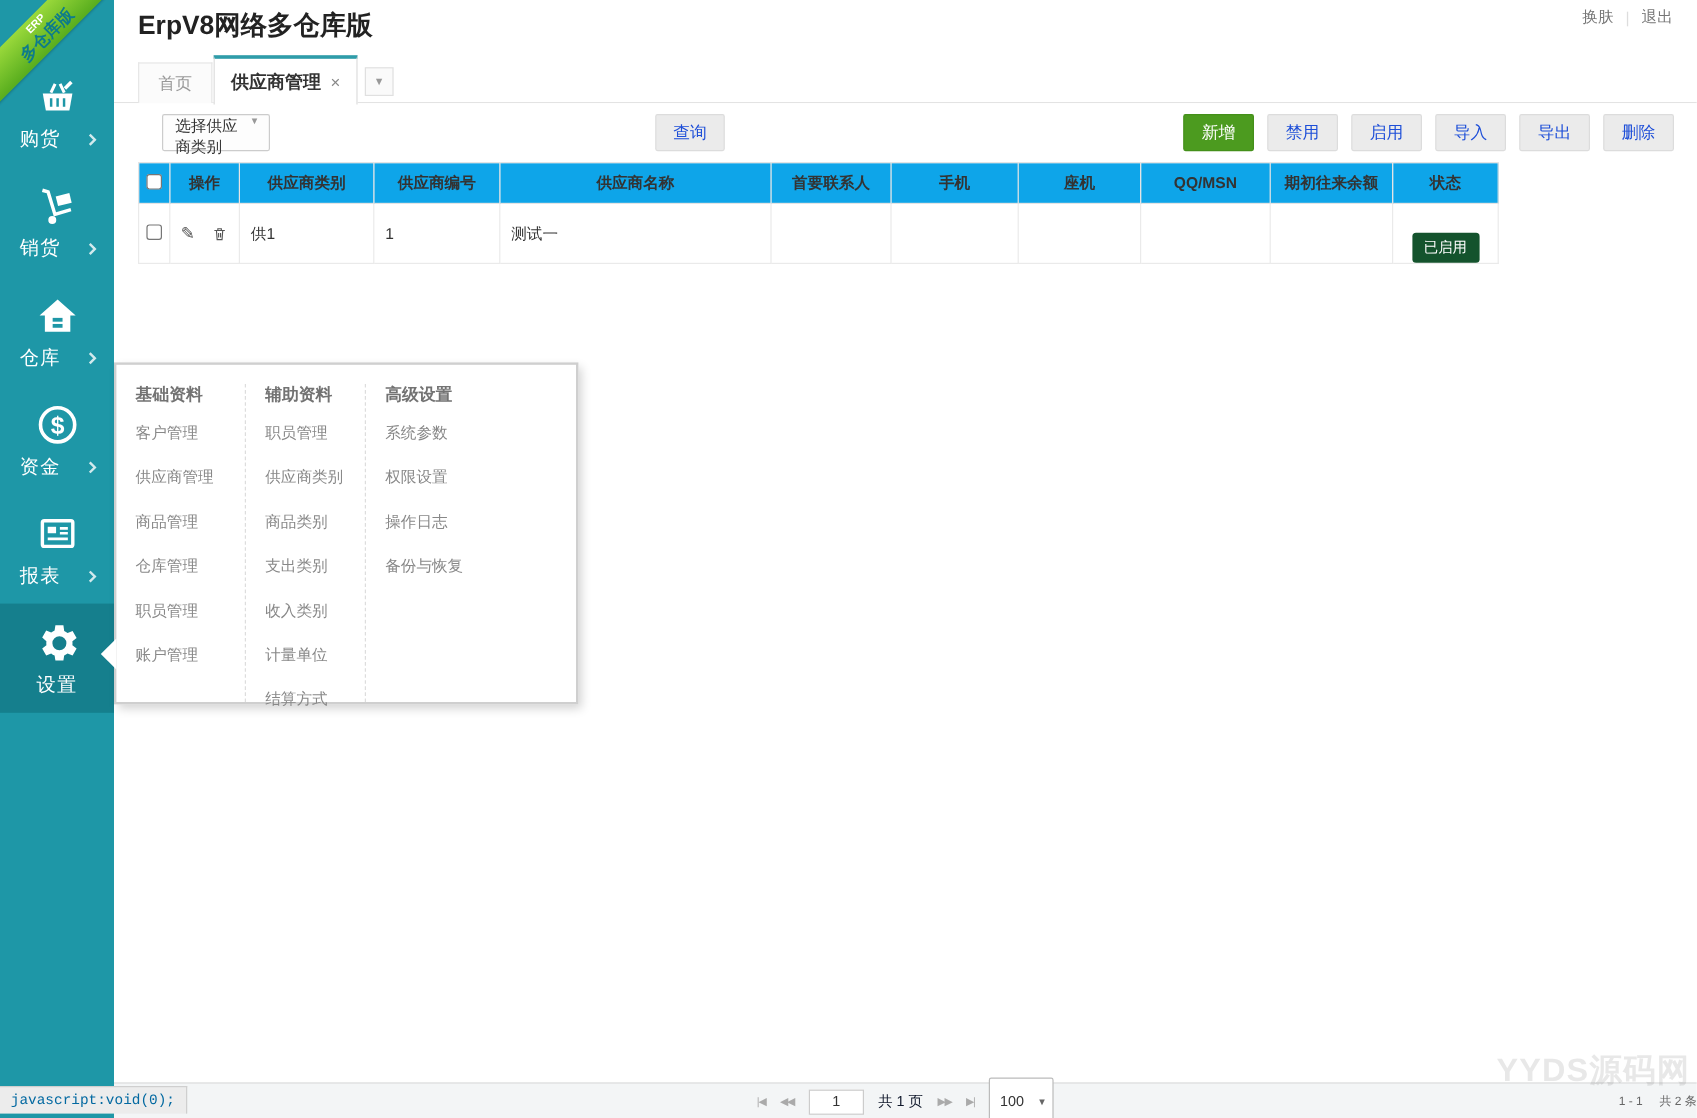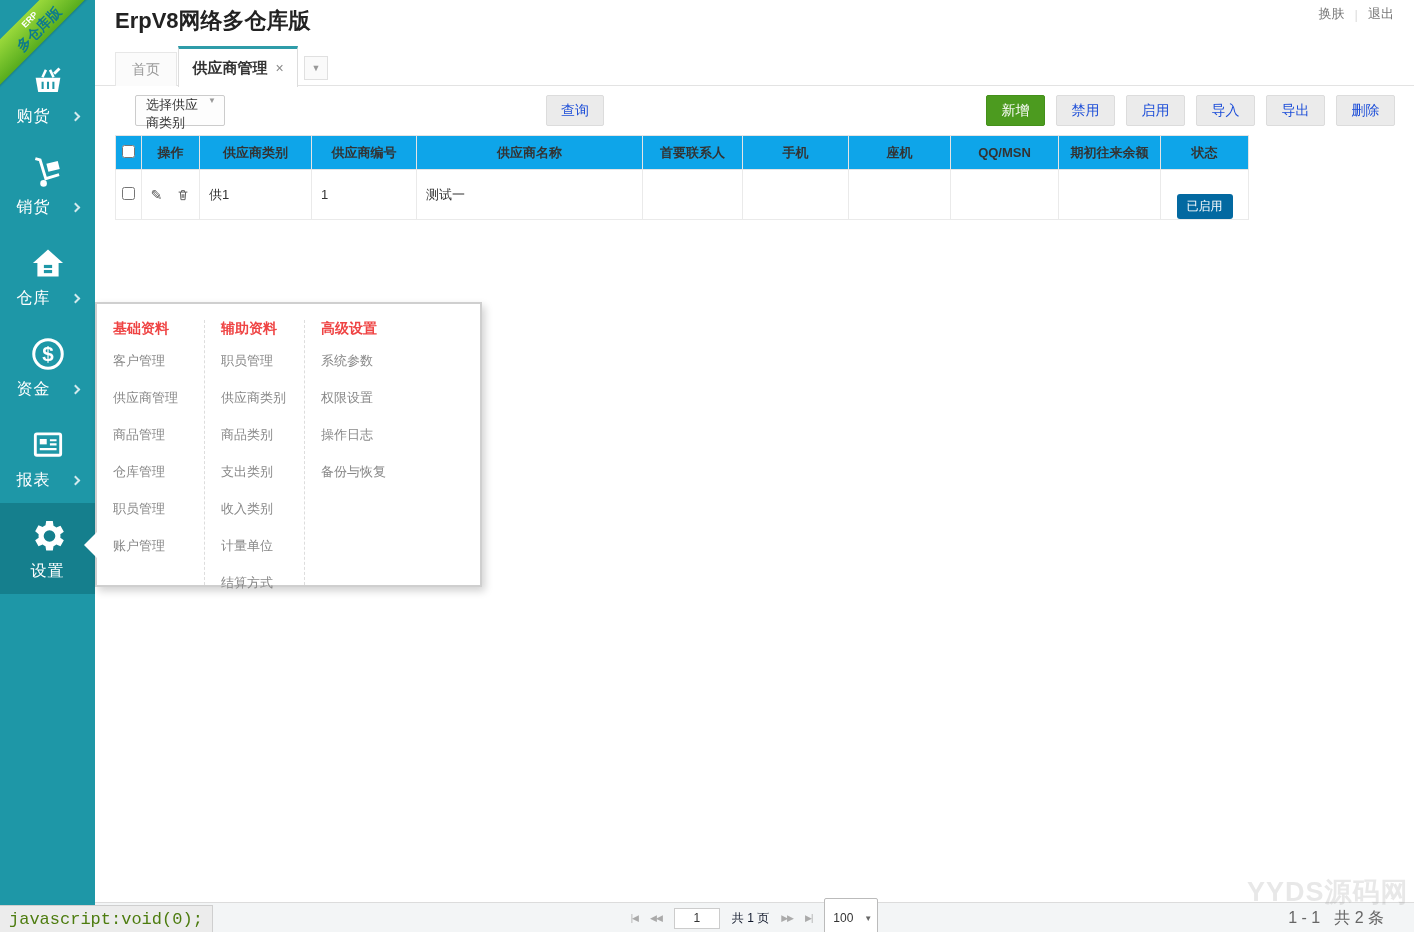--- a/index.html
+++ b/index.html
@@ -45,44 +45,44 @@
   .tb-right .btn { width:59px; position:absolute; top:0; }
   
   .grid { position:absolute; left:115px; top:135px; width:1133px; border-collapse:collapse; table-layout:fixed; background:#fff; }
   .grid th { height:34px; font-size:13px; font-weight:bold; color:#333; border:1px solid #e4e4e4; background:#0ea5e9; text-align:center; }
   .grid td { height:39px; font-size:13px; color:#333; border:1px solid #eaeaea; }
   .cell-left { text-align:left; padding-left:9px; }
   .cell-center { text-align:center; }
   .op-icons { display:flex; align-items:center; justify-content:center; gap:14px; }
   .edit-glyph { font-size:14px; color:#555; cursor:pointer; }
   .icon-btn { cursor:pointer; display:inline-flex; }
-  .badge { display:inline-block; background:#0369a1; color:#fff; font-size:12px; padding:4px 10px; border-radius:3px;margin-top:24px; }
+  .badge { display:inline-block; background:#14532d; color:#fff; font-size:12px; padding:4px 10px; border-radius:3px;margin-top:24px; }
   .grid input[type=checkbox] { width:13px; height:13px; cursor:pointer; }
   
   .popup { position:absolute; left:95px; top:302px; width:387px; height:285px; background:#fff; border:2px solid #cfcfcf; box-shadow:3px 4px 8px rgba(0,0,0,.18); z-index:40; display:flex; padding:16px 0 0 0; }
   .popup-arrow { position:absolute; left:-26px; top:228px; width:0; height:0; border:13px solid transparent; border-right-color:#fff; z-index:41; }
   .menu-col { padding:0 0 0 16px; }
   .menu-col-1 { width:107px; }
   .menu-col-2 { width:100px; border-left:1px dashed #ddd; }
   .menu-col-3 { flex:1; border-left:1px dashed #ddd; }
-  .menu-title { font-size:14px; font-weight:bold; color:#ef4444; margin-bottom:14px; }
+  .menu-title { font-size:14px; font-weight:bold; color:#737373; margin-bottom:14px; }
   .menu-item { font-size:13px; color:#888; margin-bottom:19px; cursor:pointer; white-space:nowrap; }
   
   .pagebar { position:absolute; left:95px; top:902px; width:1319px; height:30px; background:#f3f5f6; border-top:1px solid #dcdcdc; }
   .pb-gear { position:absolute; left:24px; top:8px; cursor:pointer; }
   .pb-center { position:absolute; left:0; right:0; top:0; height:30px; display:flex; align-items:center; justify-content:center; gap:12px; }
   .pb-arrow { font-size:9px; color:#aaa; letter-spacing:-1px; cursor:pointer; }
   .pb-input { width:46px; height:21px; border:1px solid #ccc; text-align:center; font-size:12px; color:#333; background:#fff; font-family:inherit; }
   .pb-label { font-size:12px; color:#0f172a; }
   .pb-size { width:54px; height:40px; border:1px solid #bbb; background:#fff; border-radius:2px; font-size:12px; color:#333; display:flex; align-items:center; justify-content:space-between; padding:0 5px 0 8px; cursor:pointer; }
   .pb-size .dd { font-size:8px; color:#666; }
-  .pb-right { position:absolute; right:30px; top:0; height:30px; display:flex; align-items:center; gap:14px; font-size:16px; color:#666; }
+  .pb-right { position:absolute; right:0; top:0; height:30px; display:flex; align-items:center; gap:14px; font-size:10px; color:#666; }
   
   .watermark { position:absolute; left:1247px; top:874px; font-size:27px; font-weight:bold; color:rgba(130,130,130,.18); z-index:5; letter-spacing:1px; }
-  .status-tip { position:absolute; left:0; top:905px; background:#ececec; border:1px solid #cfcfcf; border-left:none; border-bottom:none; padding:4px 9px; font-size:17px; color:#4d7c0f; z-index:60; font-family:"Liberation Mono","DejaVu Sans Mono",monospace; }
+  .status-tip { position:absolute; left:0; top:905px; background:#ececec; border:1px solid #cfcfcf; border-left:none; border-bottom:none; padding:4px 9px; font-size:12px; color:#0369a1; z-index:60; font-family:"Liberation Mono","DejaVu Sans Mono",monospace; }
 </style>
 </head>
 <body>
 
 <div class="sidebar" data-interactable="false">
   <div class="nav">
     <div class="nav-item" data-interactable="true">
       <span class="nav-icon" data-interactable="false">
         <svg width="38" height="38" viewBox="0 0 24 24">
             <path d="M4.2 10h15.6l-1.6 9H5.8z" fill="#fff"></path>

